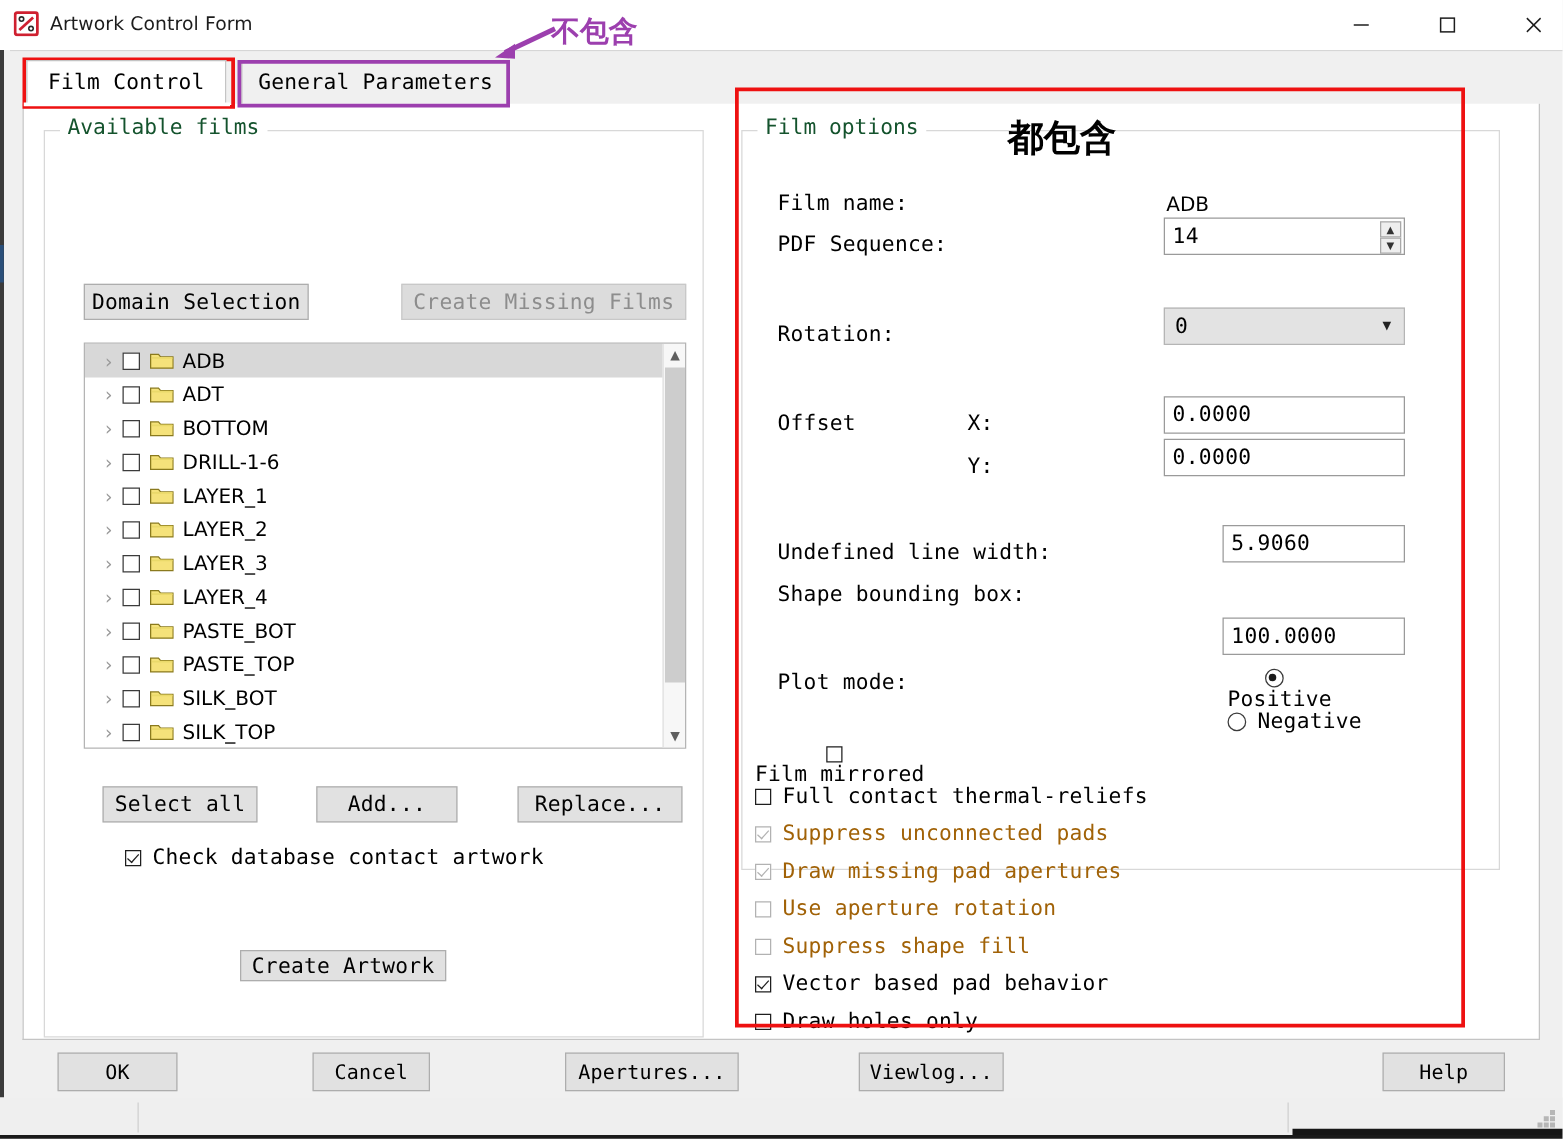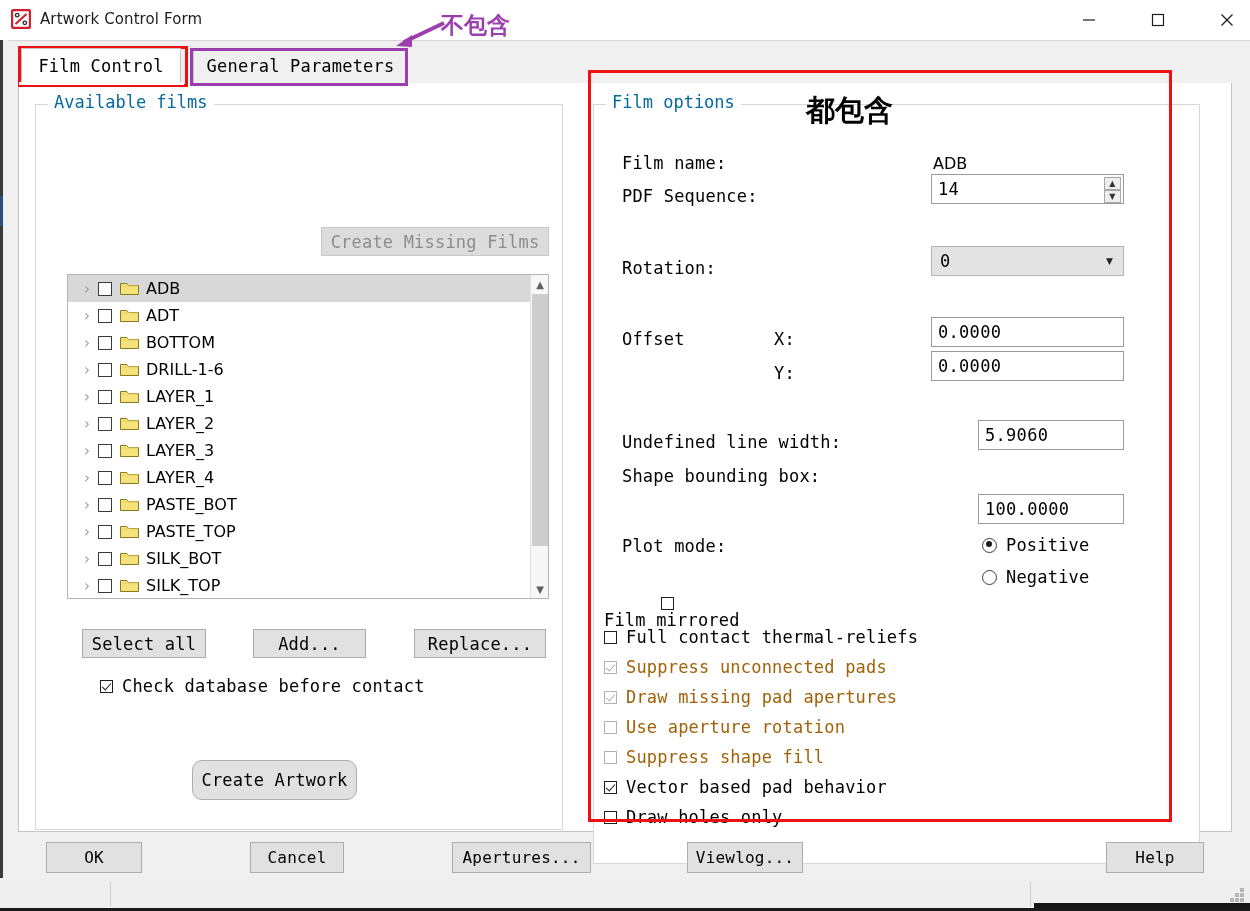--- a/index.html
+++ b/index.html
@@ -124,25 +124,25 @@
     box-sizing: border-box;
     background: #ffffff;
   }
   .groupbox > .gb-title {
     position: absolute;
     top: -13px;
     left: 12px;
     background: #ffffff;
     padding: 0 6px;
     font-size: 17px;
-    color: #0369a1;
+    color: #14532d;
     white-space: nowrap;
   }
   #gb-available-films { left: 16px; top: 21px; width: 528px; height: 726px; }
-  #gb-film-options { left: 574px; top: 21px; width: 607px; height: 760px; }
+  #gb-film-options { left: 574px; top: 21px; width: 607px; height: 592px; }
 
   
   .btn {
     position: absolute;
     box-sizing: border-box;
     background: #e1e1e1;
     border: 1px solid #adadad;
     font-family: "DejaVu Sans Mono", monospace;
     font-size: 17px;
     color: #000;
@@ -152,21 +152,21 @@
     cursor: default;
     letter-spacing: 0.2px;
   }
   .btn.disabled { color: #8d8d8d; background:#dcdcdc; border-color:#c8c8c8; }
 
   #btn-domain-selection { left: 31px; top: 122px; width: 180px; height: 29px; }
   #btn-create-missing-films { left: 285px; top: 122px; width: 228px; height: 29px; }
   #btn-select-all { left: 46px; top: 524px; width: 124px; height: 29px; }
   #btn-add { left: 217px; top: 524px; width: 113px; height: 29px; }
   #btn-replace { left: 378px; top: 524px; width: 132px; height: 29px; }
-  #btn-create-artwork { left: 156px; top: 655px; width: 165px; height: 40px; border-radius: 10px; }
+  #btn-create-artwork { left: 156px; top: 655px; width: 165px; height: 25px; }
 
   
   .tree {
     position: absolute;
     left: 31px; top: 169px;
     width: 482px; height: 325px;
     box-sizing: border-box;
     border: 1px solid #b4b4b4;
     background: #ffffff;
     overflow: hidden;
@@ -434,20 +434,23 @@
       <span>General Parameters</span>
     </div>
   </div>
   <div class="tab-underline-white"></div>
 
   <div class="page">
 
     <div class="groupbox" id="gb-available-films">
       <div class="gb-title">Available films</div>
 
+      <div class="btn" id="btn-domain-selection">
+        <span>Domain Selection</span>
+      </div>
       <div class="btn disabled" id="btn-create-missing-films">
         <span>Create Missing Films</span>
       </div>
 
       <div class="tree">
         <div class="tree-rows" id="tree-rows">
             <div class="tree-row selected">
               <span class="tw-chevron">›</span>
               <span class="tw-check"></span>
               <svg class="tw-folder" viewBox="0 0 19 15">
@@ -568,21 +571,21 @@
       </div>
       <div class="btn" id="btn-add">
         <span>Add...</span>
       </div>
       <div class="btn" id="btn-replace">
         <span>Replace...</span>
       </div>
 
       <div class="chkrow" id="chk-check-database">
         <span class="chkbox checked"></span>
-        <span>Check database before contact</span>
+        <span>Check database contact artwork</span>
       </div>
 
       <div class="btn" id="btn-create-artwork">
         <span>Create Artwork</span>
       </div>
     </div>
 
     <div class="groupbox" id="gb-film-options">
       <div class="gb-title">Film options</div>
 
@@ -617,21 +620,21 @@
       <div class="fo-label" style="left:28px; top:327px;">Undefined line width:</div>
       <div class="textfield" style="left:384px; top:315px; width:146px; height:30px;">
         <span>5.9060</span>
       </div>
       <div class="fo-label" style="left:28px; top:361px;">Shape bounding box:</div>
       <div class="textfield" style="left:384px; top:349px; width:146px; height:30px;margin-top:40px;">
         <span>100.0000</span>
       </div>
 
       <div class="fo-label" style="left:28px; top:431px;">Plot mode:</div>
-      <div class="radiorow" style="left:388px; top:430px;">
+      <div class="radiorow" style="left:388px; top:430px;flex-direction:column;">
         <span class="radio on"></span>
         <span>Positive</span>
       </div>
       <div class="radiorow" style="left:388px; top:462px;">
         <span class="radio"></span>
         <span>Negative</span>
       </div>
 
       <div id="fo-checkboxes">
           <div class="chkrow" style="left: 10px; top: 492px; flex-direction: column;">

